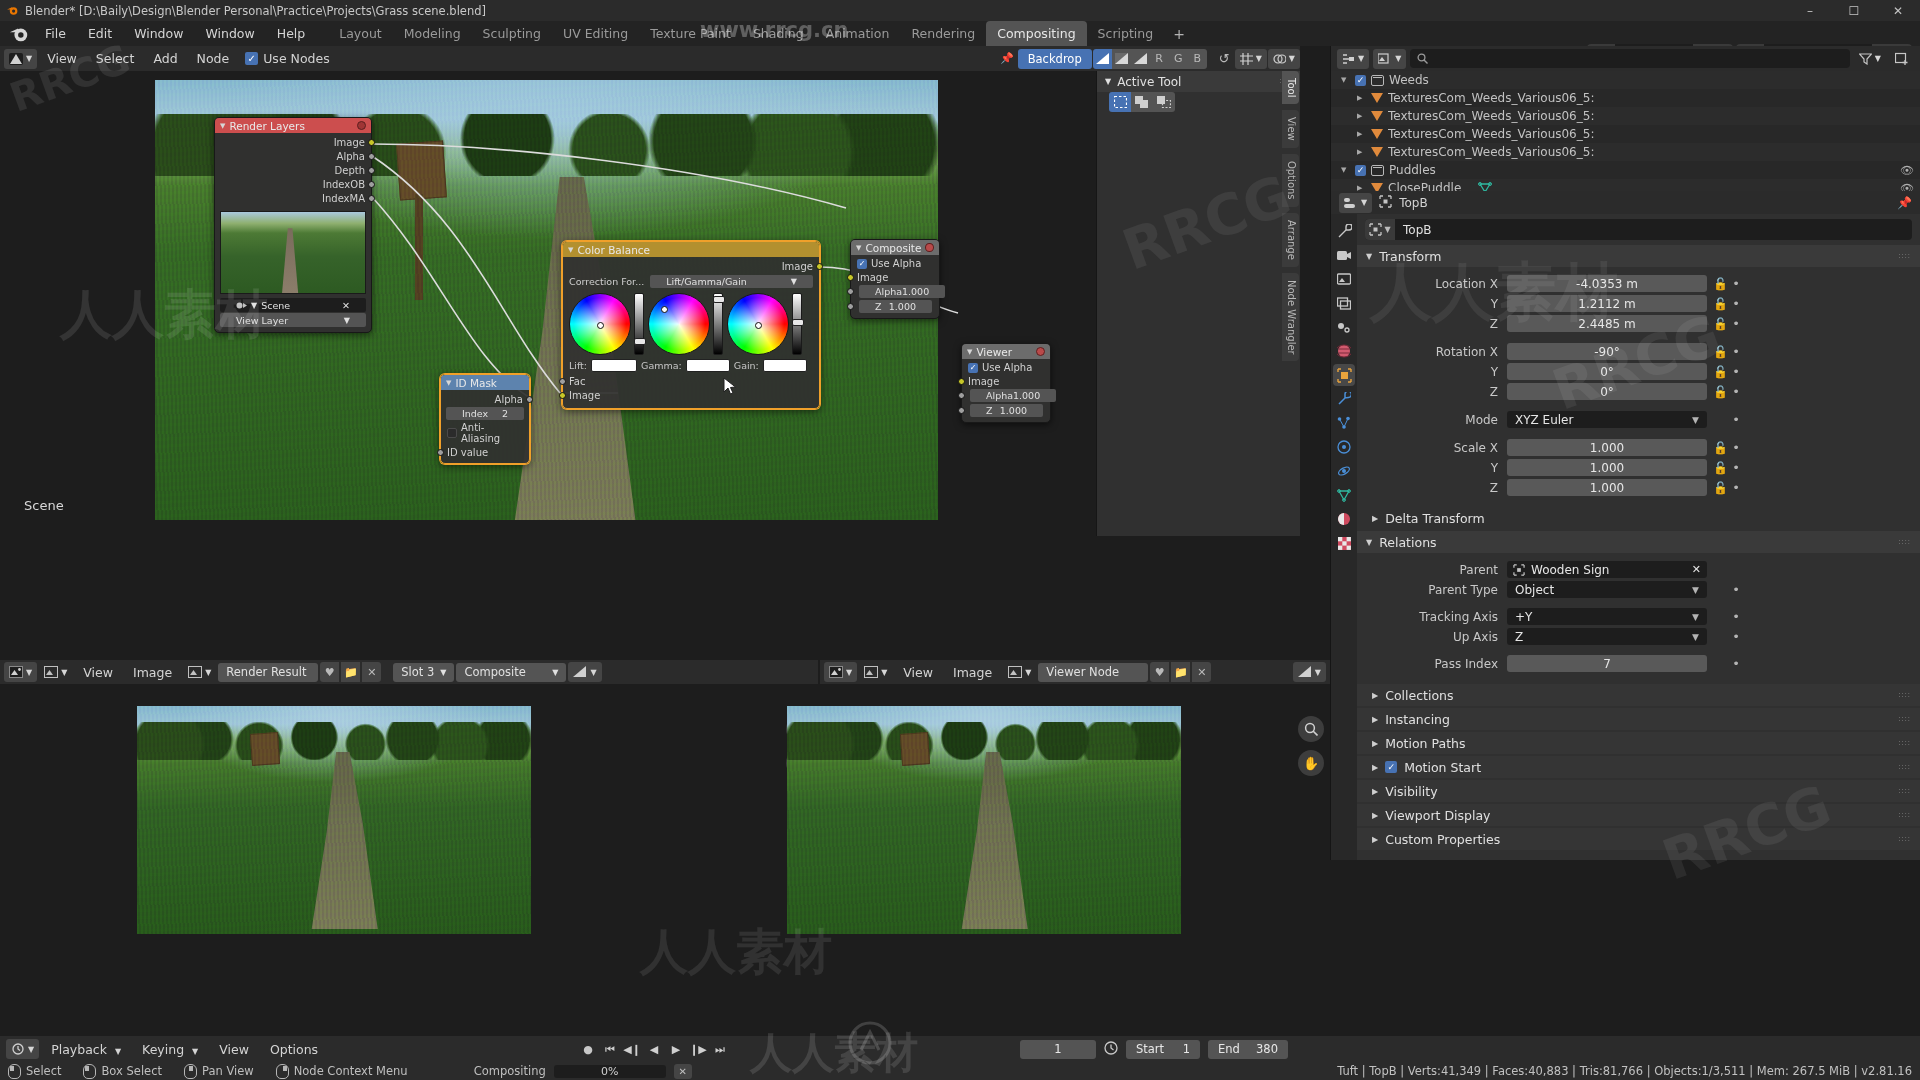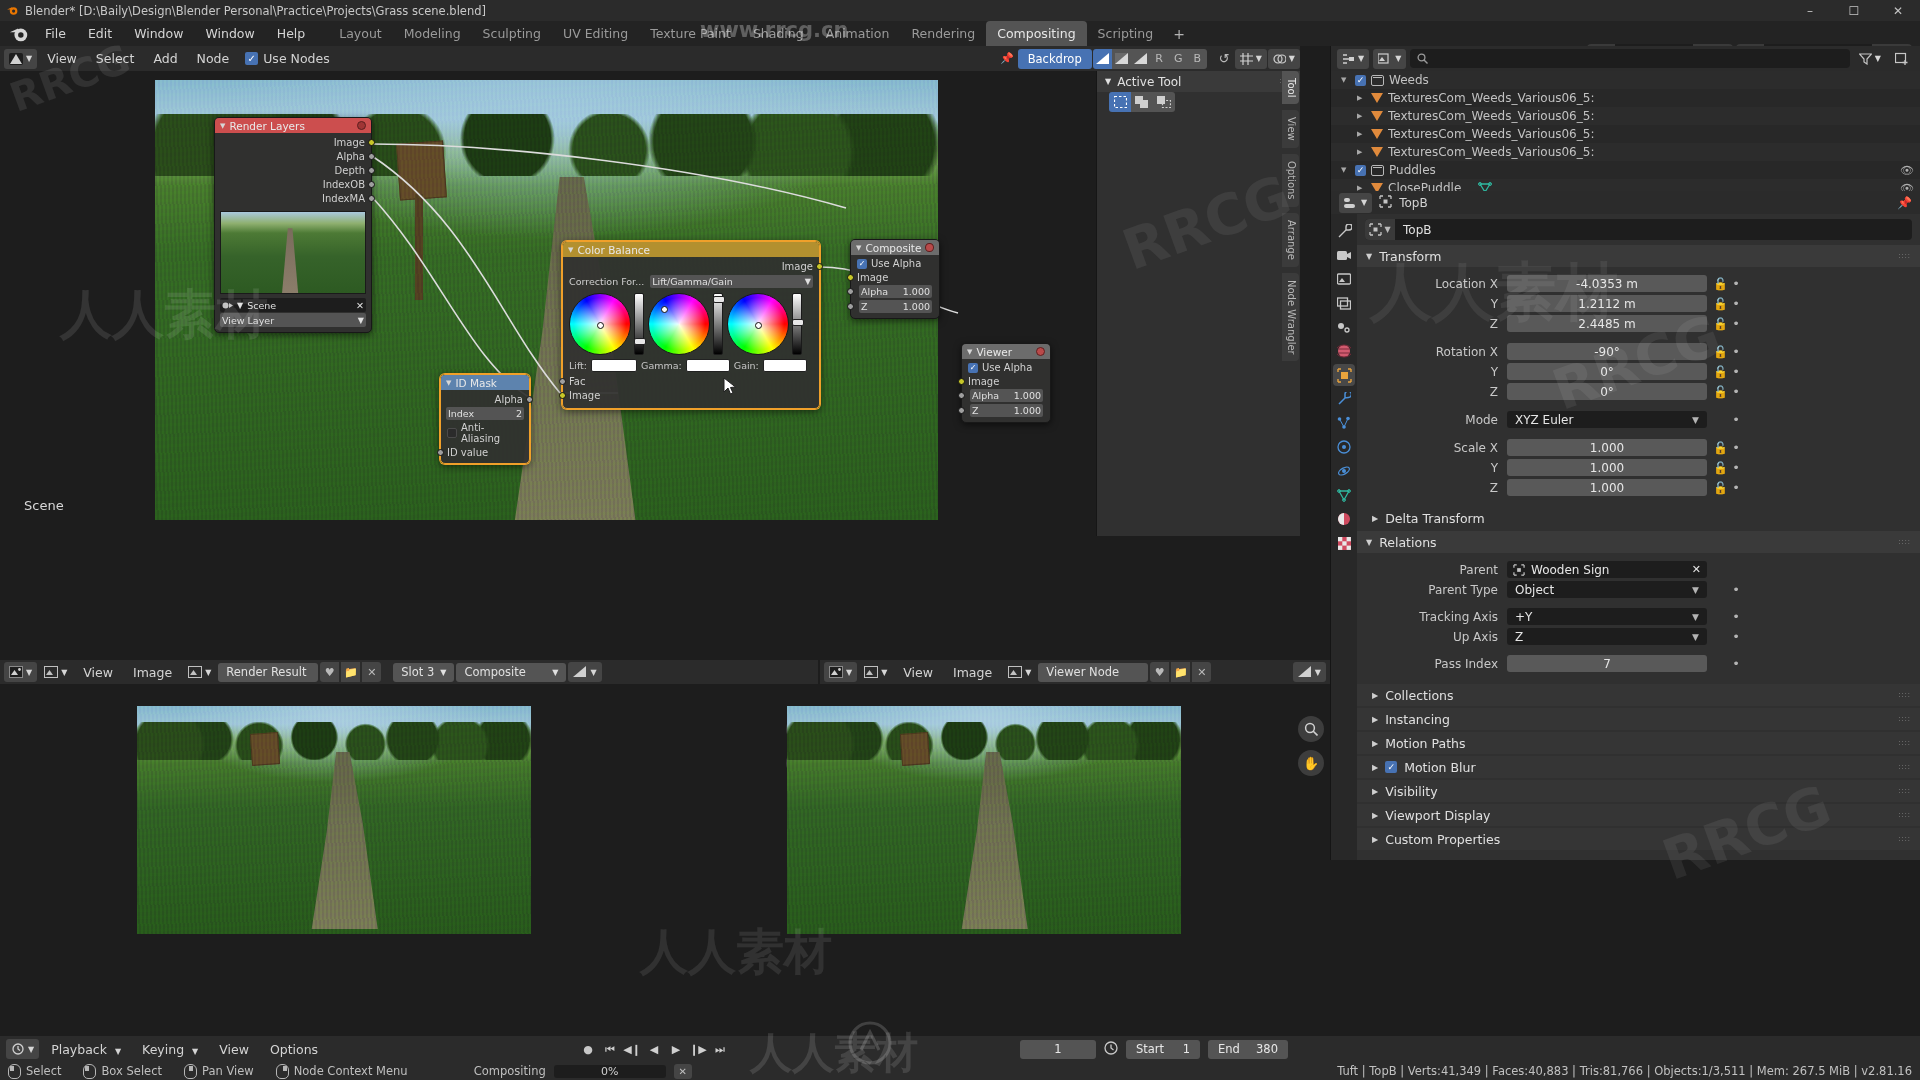--- a/index.html
+++ b/index.html
@@ -153,21 +153,21 @@
     position:absolute; width:7px; height:7px; border-radius:50%;
     border:1px solid #111; top:3.5px;
   }
   .sock.l { left:-4px; } .sock.r { right:-4px; }
   .s-img { background:#c7c729; }
   .s-val { background:#9f9f9f; }
   .lbl-r { margin-left:auto; color:#d0d0d0; }
   .lbl-l { color:#d0d0d0; }
   .nfield {
     height:13px; background:#545454; border-radius:2px; display:flex;
-    align-items:center; justify-content:space-between; padding:0 2px;
+    align-items:center; justify-content:space-between; padding:0 16px;
     margin:1px 5px; color:#e0e0e0; font-size:9.5px;
   }
   .nfield.dark { background:#1d1d1d; }
   .ncheck { display:flex; align-items:center; gap:4px; padding:1px 6px; font-size:10px; }
   .ncheck .cb { width:10px; height:10px; border-radius:2px; background:#4772b3;
     color:#fff; font-size:8px; display:flex; align-items:center; justify-content:center; }
   .ncheck .cb.off { background:#2b2b2b; border:1px solid #4a4a4a; }
 
   
   .wheel {
@@ -1102,21 +1102,21 @@
         <span class="grip">∷∷</span>
       </div>
       <div class="sechdr closed">
         <span class="tri" style="margin-left:6px">▶</span>
         <span>Motion Paths</span>
         <span class="grip">∷∷</span>
       </div>
       <div class="sechdr closed">
         <span class="tri" style="margin-left:6px">▶</span>
         <span class="chkbox" style="width:12px;height:12px;font-size:9px">✓</span>
-        <span>Motion Blur</span>
+        <span>Motion Start</span>
         <span class="grip">∷∷</span>
       </div>
       <div class="sechdr closed">
         <span class="tri" style="margin-left:6px">▶</span>
         <span>Visibility</span>
         <span class="grip">∷∷</span>
       </div>
       <div class="sechdr closed">
         <span class="tri" style="margin-left:6px">▶</span>
         <span>Viewport Display</span>

